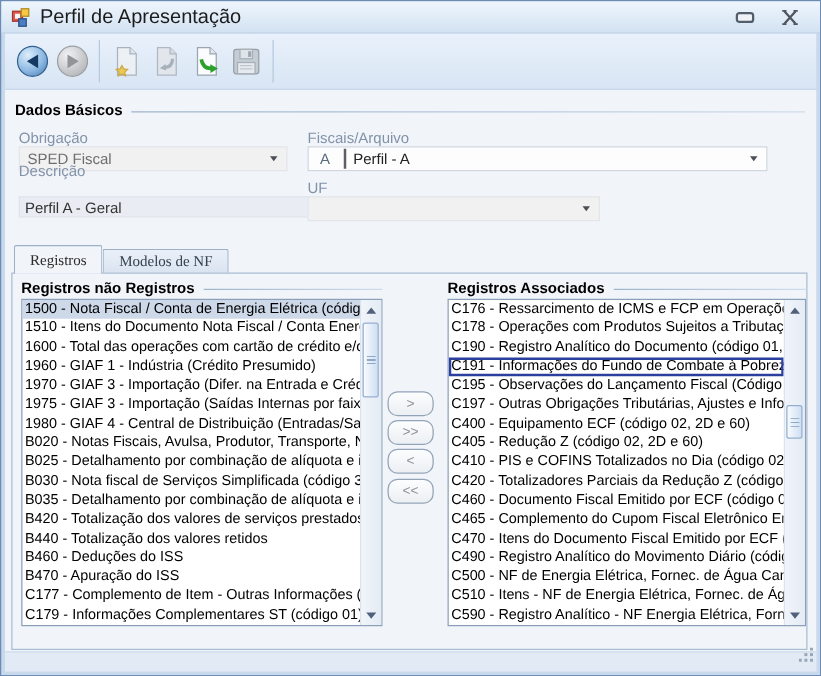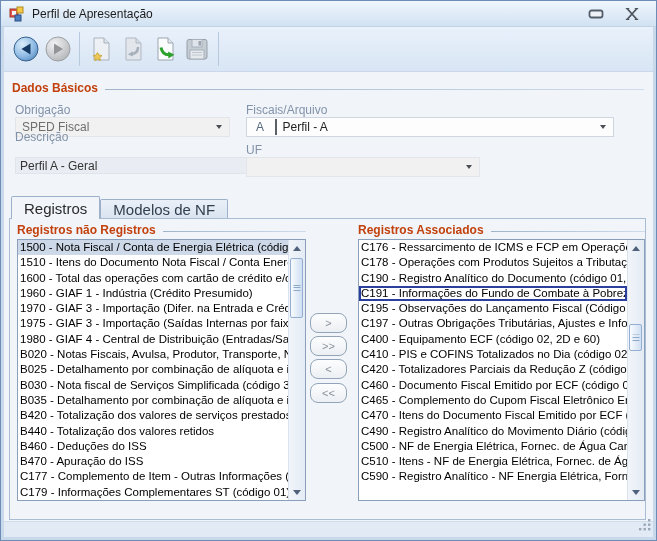--- a/index.html
+++ b/index.html
@@ -12,21 +12,21 @@
   }
 
   
   .titlebar {
     position:absolute; left:0; top:0; right:0; height:26px;
     background:linear-gradient(#eff6fd,#d2e2f2);
     display:flex; align-items:center; padding-left:8px;
     border-bottom:1px solid #c2d3e8;
   }
   .app-icon { width:16px; height:16px; margin-right:7px; flex:0 0 auto; }
-  .win-title { font-size:12px; color:#1c1c1c; }
+  .win-title { font-size:16px; color:#1c1c1c; }
   .tb-controls { position:absolute; right:14px; top:0; height:26px; display:flex; align-items:center; gap:16px; }
   .tb-btn { width:20px; height:16px; display:flex; align-items:center; justify-content:center; cursor:default; }
 
   
   .toolbar {
     position:absolute; left:3px; right:3px; top:26px; height:45px;
     background:linear-gradient(#e9f1fb,#d8e5f4);
     border-bottom:1px solid #c9d8ea;
     display:flex; align-items:center; padding-left:6px;
   }
@@ -34,21 +34,21 @@
   .tool-btn.disabled { opacity:.8; }
   .tb-sep { width:1px; height:34px; background:#b7c9dd; margin:0 5px; }
 
   
   .client {
     position:absolute; left:3px; right:3px; top:71px; bottom:3px;
     background:#f1f5fa;
   }
 
   .group-hdr { position:absolute; display:flex; align-items:center; }
-  .group-hdr .gt { font-size:12px; font-weight:bold; color:#c2410c; white-space:nowrap; }
+  .group-hdr .gt { font-size:12px; font-weight:bold; color:#000000; white-space:nowrap; }
   .group-hdr .gline { flex:1; height:1px; margin-left:7px; margin-top:2px;
     background:linear-gradient(to right,#9fb4cb,#cfdceb); }
 
   .fld-label { position:absolute; font-size:12px; color:#8292a9; white-space:nowrap; }
 
   .combo, .txtfield {
     position:absolute; height:20px; font-size:12px;
     display:flex; align-items:center;
   }
   .combo { padding-left:6px; }
@@ -56,23 +56,23 @@
   .combo.lite { background:#fdfdfe; border:1px solid #cfd6df; color:#222; padding-left:0; }
   .cmb-arrow-box { position:absolute; right:2px; top:0; bottom:0; width:16px; display:flex; align-items:center; justify-content:center; }
   .darr { width:0; height:0; border-left:3.5px solid transparent; border-right:3.5px solid transparent; border-top:4.5px solid #4a4f55; }
   .code-cell { width:26px; text-align:center; color:#5a6b80; align-self:stretch; display:flex; align-items:center; justify-content:center; }
   .code-div { width:1.5px; align-self:stretch; background:#5c5f64; margin:1px 6px 1px 2px; }
   .txtfield { background:#e9edf3; border:1px solid #e0e5ec; color:#333; padding-left:4px; height:17px; }
 
   
   .tabsrow { position:absolute; left:7px; top:124px; height:23px; display:flex; align-items:flex-end; }
   .tab {
-    font-size:15px; color:#2b2b2b; padding:0 12px;
+    font-size:12px; color:#2b2b2b; padding:0 12px;
     display:flex; align-items:center; justify-content:center;
-    border:1px solid #9cb0ca; border-bottom:none; border-radius:2px 2px 0 0;
+    border:1px solid #9cb0ca; border-bottom:none; border-radius:2px 2px 0 0;font-family:Liberation Serif, serif;
   }
   .tab.active { background:#f1f5fa; height:23px; z-index:2; position:relative; }
   .tab.inactive { background:linear-gradient(#eaf0f8,#d9e3f0); height:20px; color:#33404f; }
 
   .tabpage {
     position:absolute; left:5px; top:146px; width:637px; height:302px;
     border:1px solid #a9bcd4; background:#f1f5fa; z-index:1;
   }
 
   
@@ -311,20 +311,21 @@
 
       <div class="list" style="left:348px; width:287px;">
         <div class="rows">
             <div class="list-item">C176 - Ressarcimento de ICMS e FCP em Operações co</div>
             <div class="list-item">C178 - Operações com Produtos Sujeitos a Tributação c</div>
             <div class="list-item">C190 - Registro Analítico do Documento (código 01, 1B,</div>
             <div class="list-item focused">C191 - Informações do Fundo de Combate à Pobreza -</div>
             <div class="list-item">C195 - Observações do Lançamento Fiscal (Código 01,</div>
             <div class="list-item">C197 - Outras Obrigações Tributárias, Ajustes e Inform</div>
             <div class="list-item">C400 - Equipamento ECF (código 02, 2D e 60)</div>
+            <div class="list-item">C405 - Redução Z (código 02, 2D e 60)</div>
             <div class="list-item">C410 - PIS e COFINS Totalizados no Dia (código 02 e 2D</div>
             <div class="list-item">C420 - Totalizadores Parciais da Redução Z (código 02,</div>
             <div class="list-item">C460 - Documento Fiscal Emitido por ECF (código 02, 2D</div>
             <div class="list-item">C465 - Complemento do Cupom Fiscal Eletrônico Emitido</div>
             <div class="list-item">C470 - Itens do Documento Fiscal Emitido por ECF (códi</div>
             <div class="list-item">C490 - Registro Analítico do Movimento Diário (código 0</div>
             <div class="list-item">C500 - NF de Energia Elétrica, Fornec. de Água Canaliza</div>
             <div class="list-item">C510 - Itens - NF de Energia Elétrica, Fornec. de Água</div>
             <div class="list-item">C590 - Registro Analítico - NF Energia Elétrica, Fornec.d</div>
           </div>

